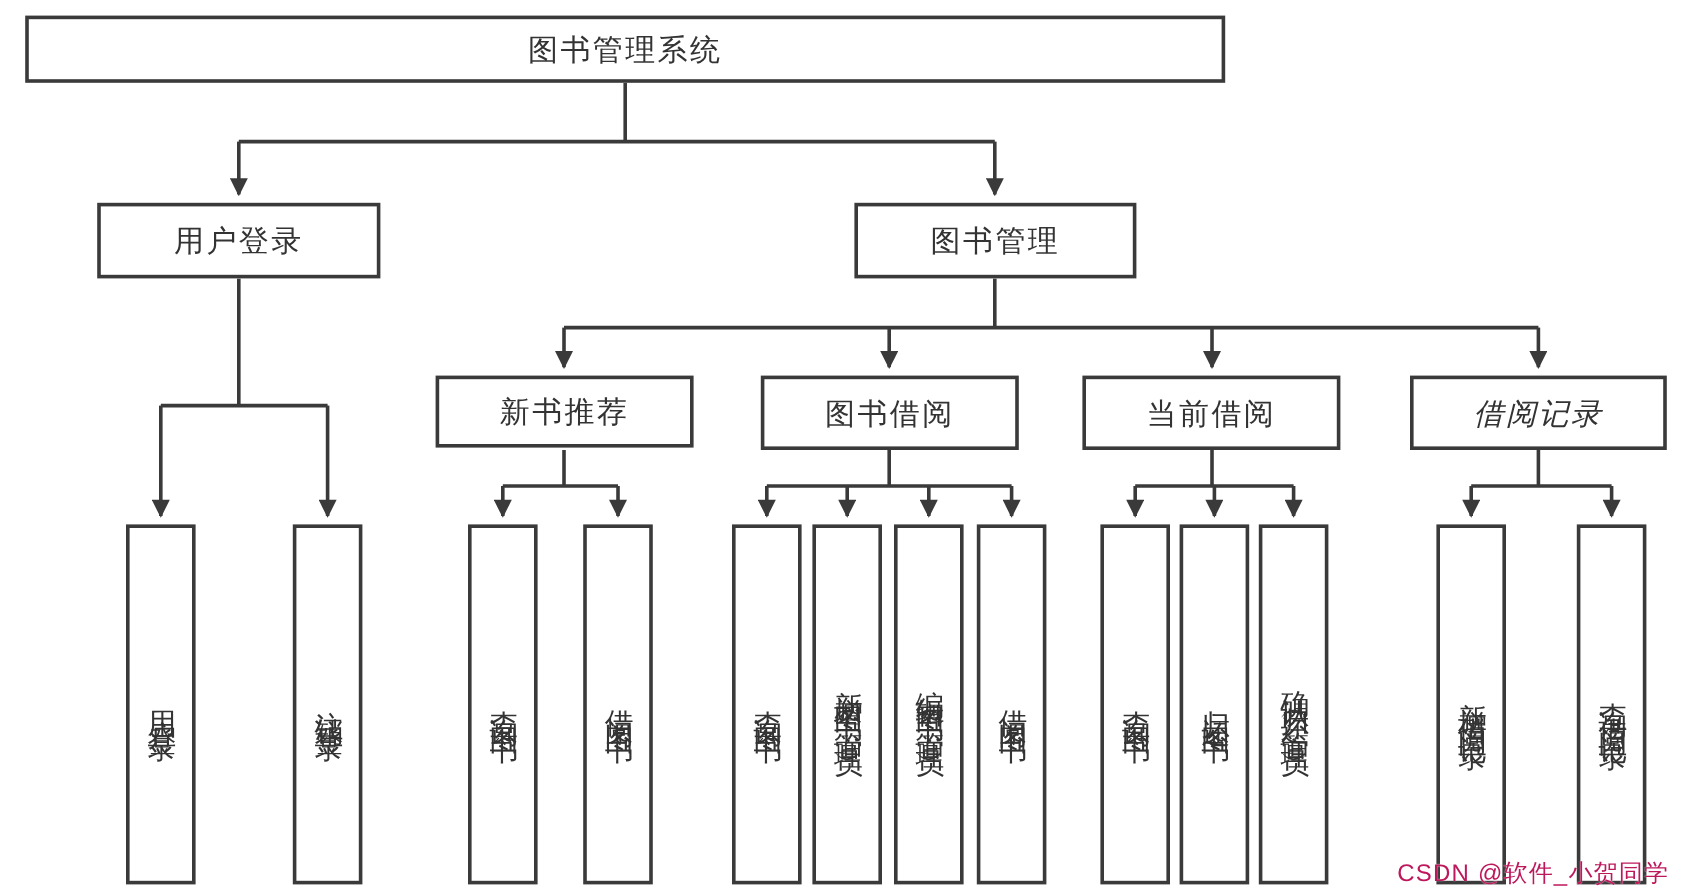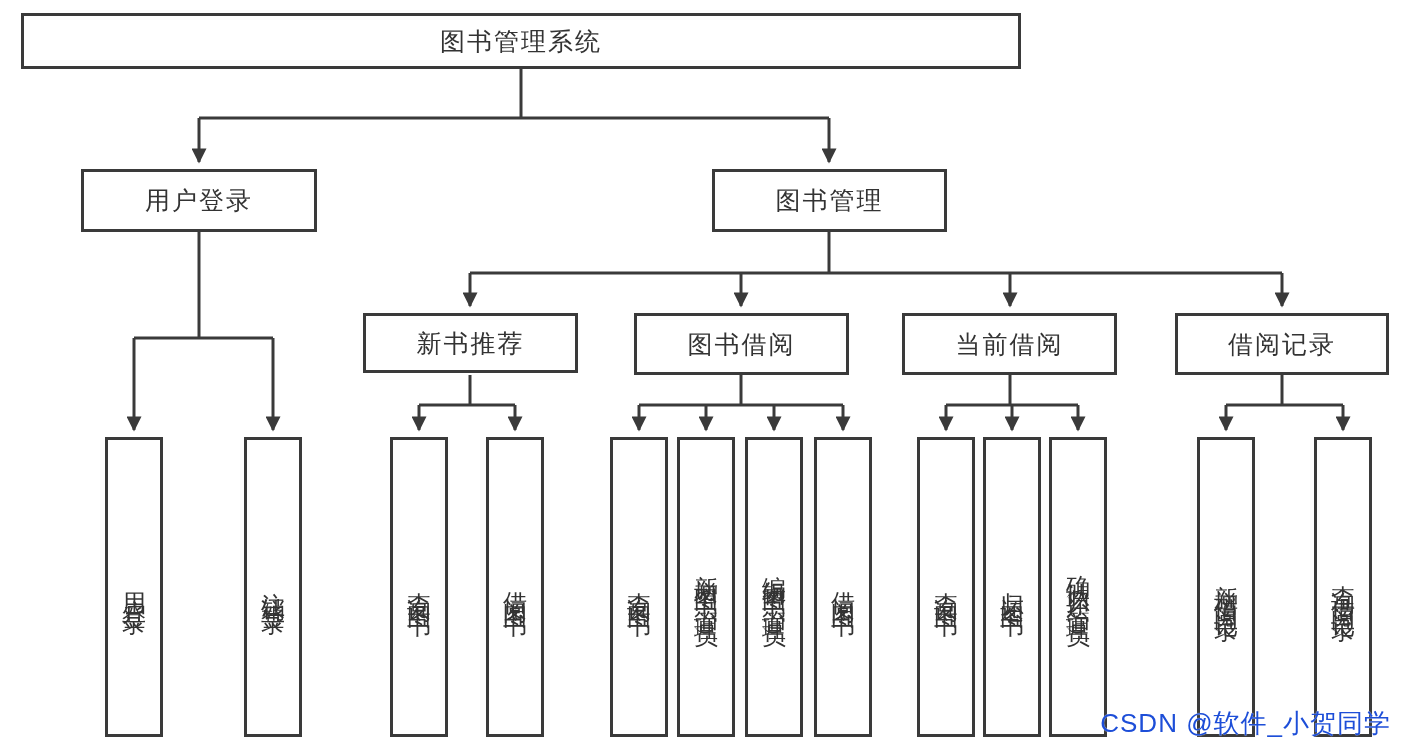--- a/index.html
+++ b/index.html
@@ -50,22 +50,22 @@
     justify-content: center;
     font-size: 24px;
     letter-spacing: 7px;
     color: #333333;
     line-height: 1;
   }
   .watermark {
     position: absolute;
     right: 14px;
     bottom: 6px;
-    font-size: 26px;
-    color: #1d4ed8;
+    font-size: 20px;
+    color: #be185d;
     letter-spacing: 1px;
     text-shadow: 0 0 1px #ffffff;
   }
 </style>
 </head>
 <body>
 
 <div class="canvas">
 
   <svg class="connectors" viewBox="0 0 1405 747" xmlns="http://www.w3.org/2000/svg" aria-hidden="true">
@@ -119,21 +119,21 @@
   </svg>
 
   <div class="hbox" style="left:21px; top:13px; width:1000px; height:56px;">图书管理系统</div>
 
   <div class="hbox" style="left:81px; top:169px; width:236px; height:63px;">用户登录</div>
   <div class="hbox" style="left:712px; top:169px; width:235px; height:63px;font-family:Liberation Mono, monospace;">图书管理</div>
 
   <div class="hbox" style="left:363px; top:313px; width:215px; height:60px;">新书推荐</div>
   <div class="hbox" style="left:634px; top:313px; width:215px; height:62px;">图书借阅</div>
   <div class="hbox" style="left:902px; top:313px; width:215px; height:62px;">当前借阅</div>
-  <div class="hbox" style="left:1175px; top:313px; width:214px; height:62px;">借阅记录</div>
+  <div class="hbox" style="left:1175px; top:313px; width:214px; height:62px;font-style:italic;">借阅记录</div>
 
   <div class="vbox" style="left:105px;">用户登录</div>
   <div class="vbox" style="left:244px;">注销登录</div>
 
   <div class="vbox" style="left:390px;">查询图书</div>
   <div class="vbox" style="left:486px;">借阅图书</div>
 
   <div class="vbox" style="left:610px;">查询图书</div>
   <div class="vbox" style="left:677px;">新增图书（管理员）</div>
   <div class="vbox" style="left:745px;">编辑图书（管理员）</div>

